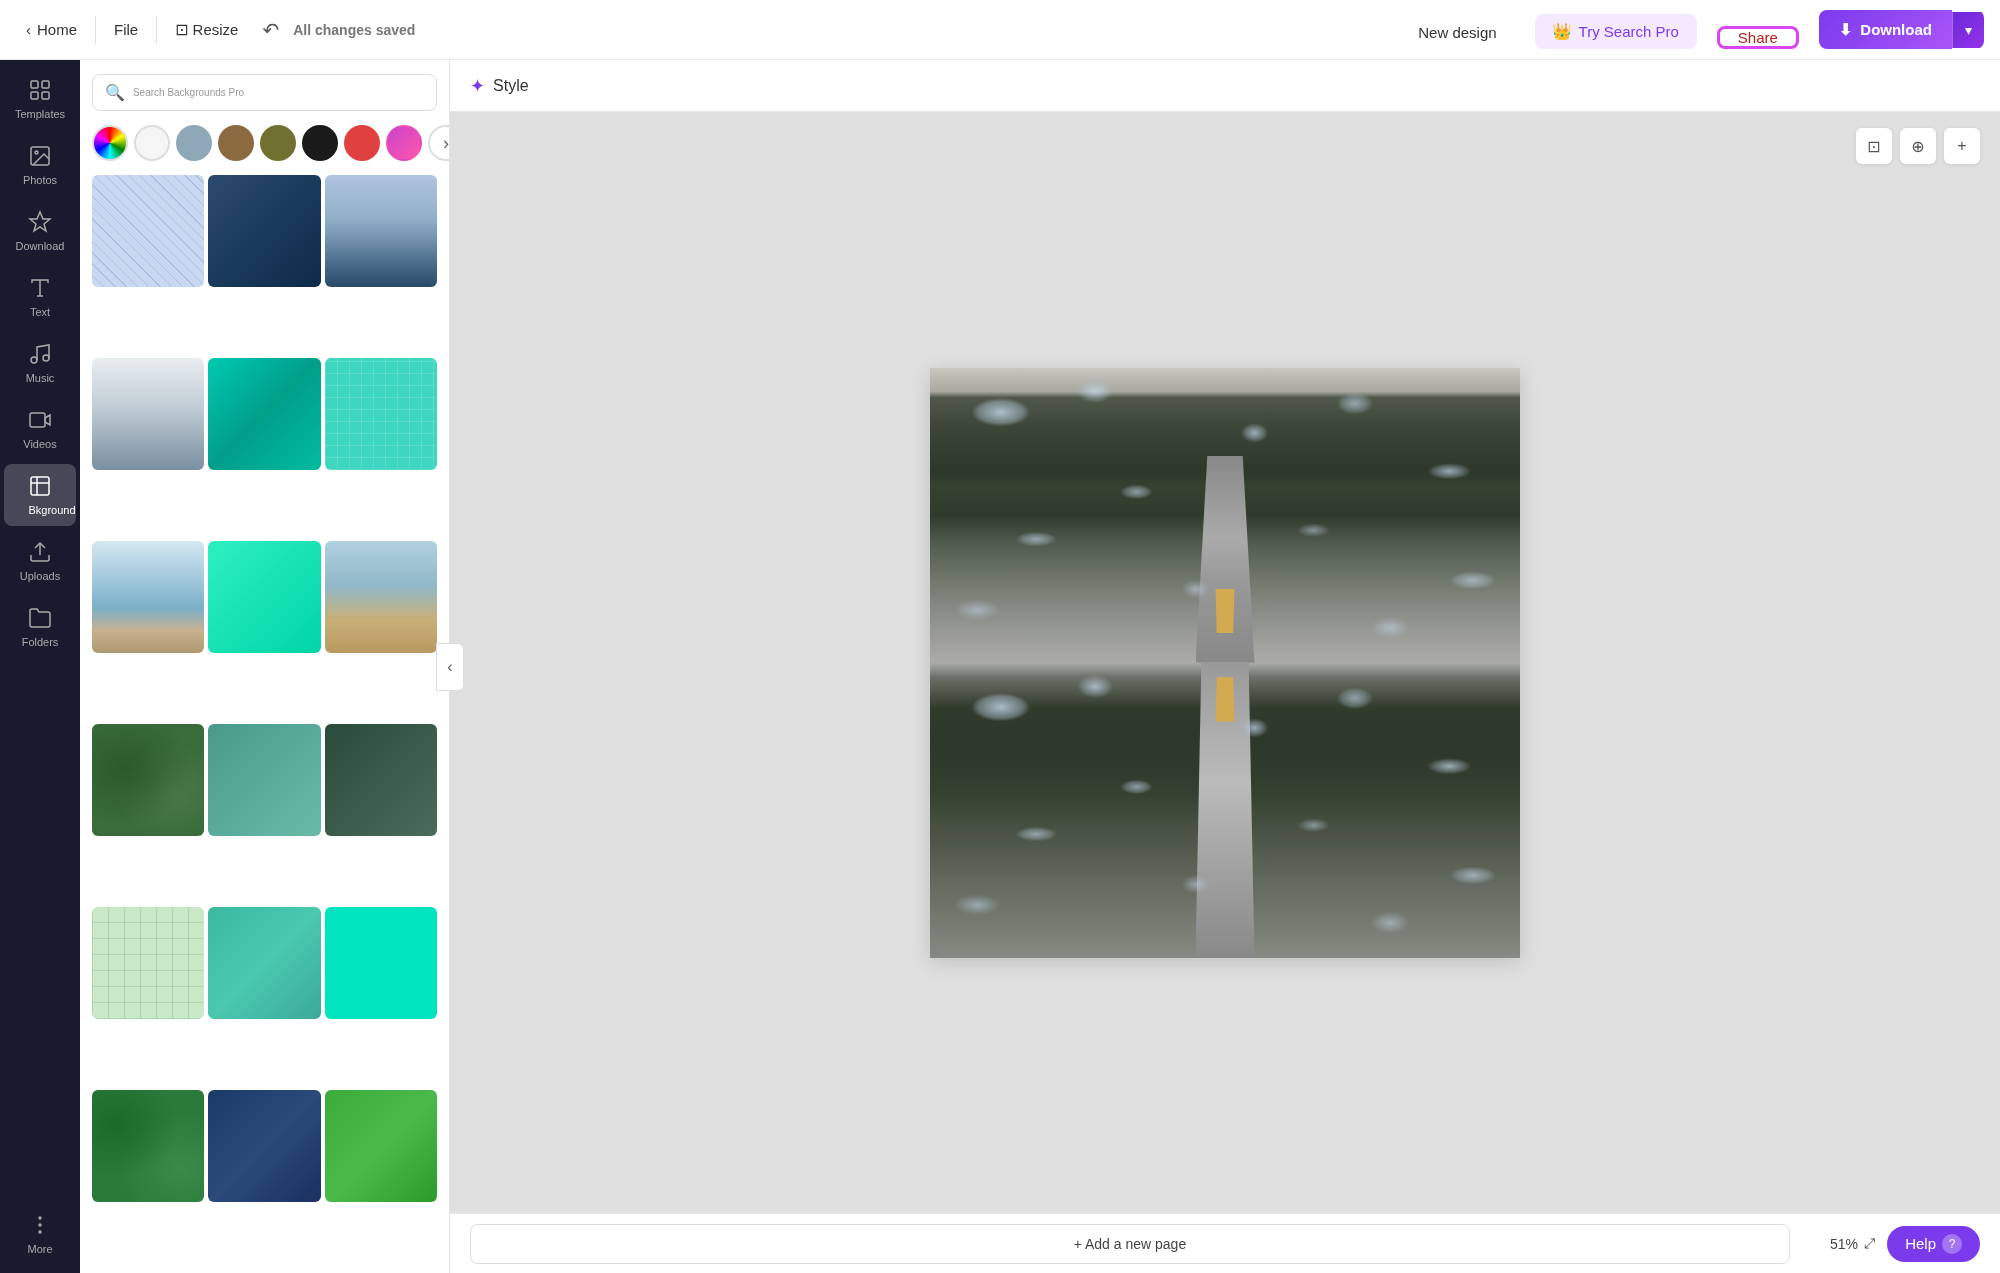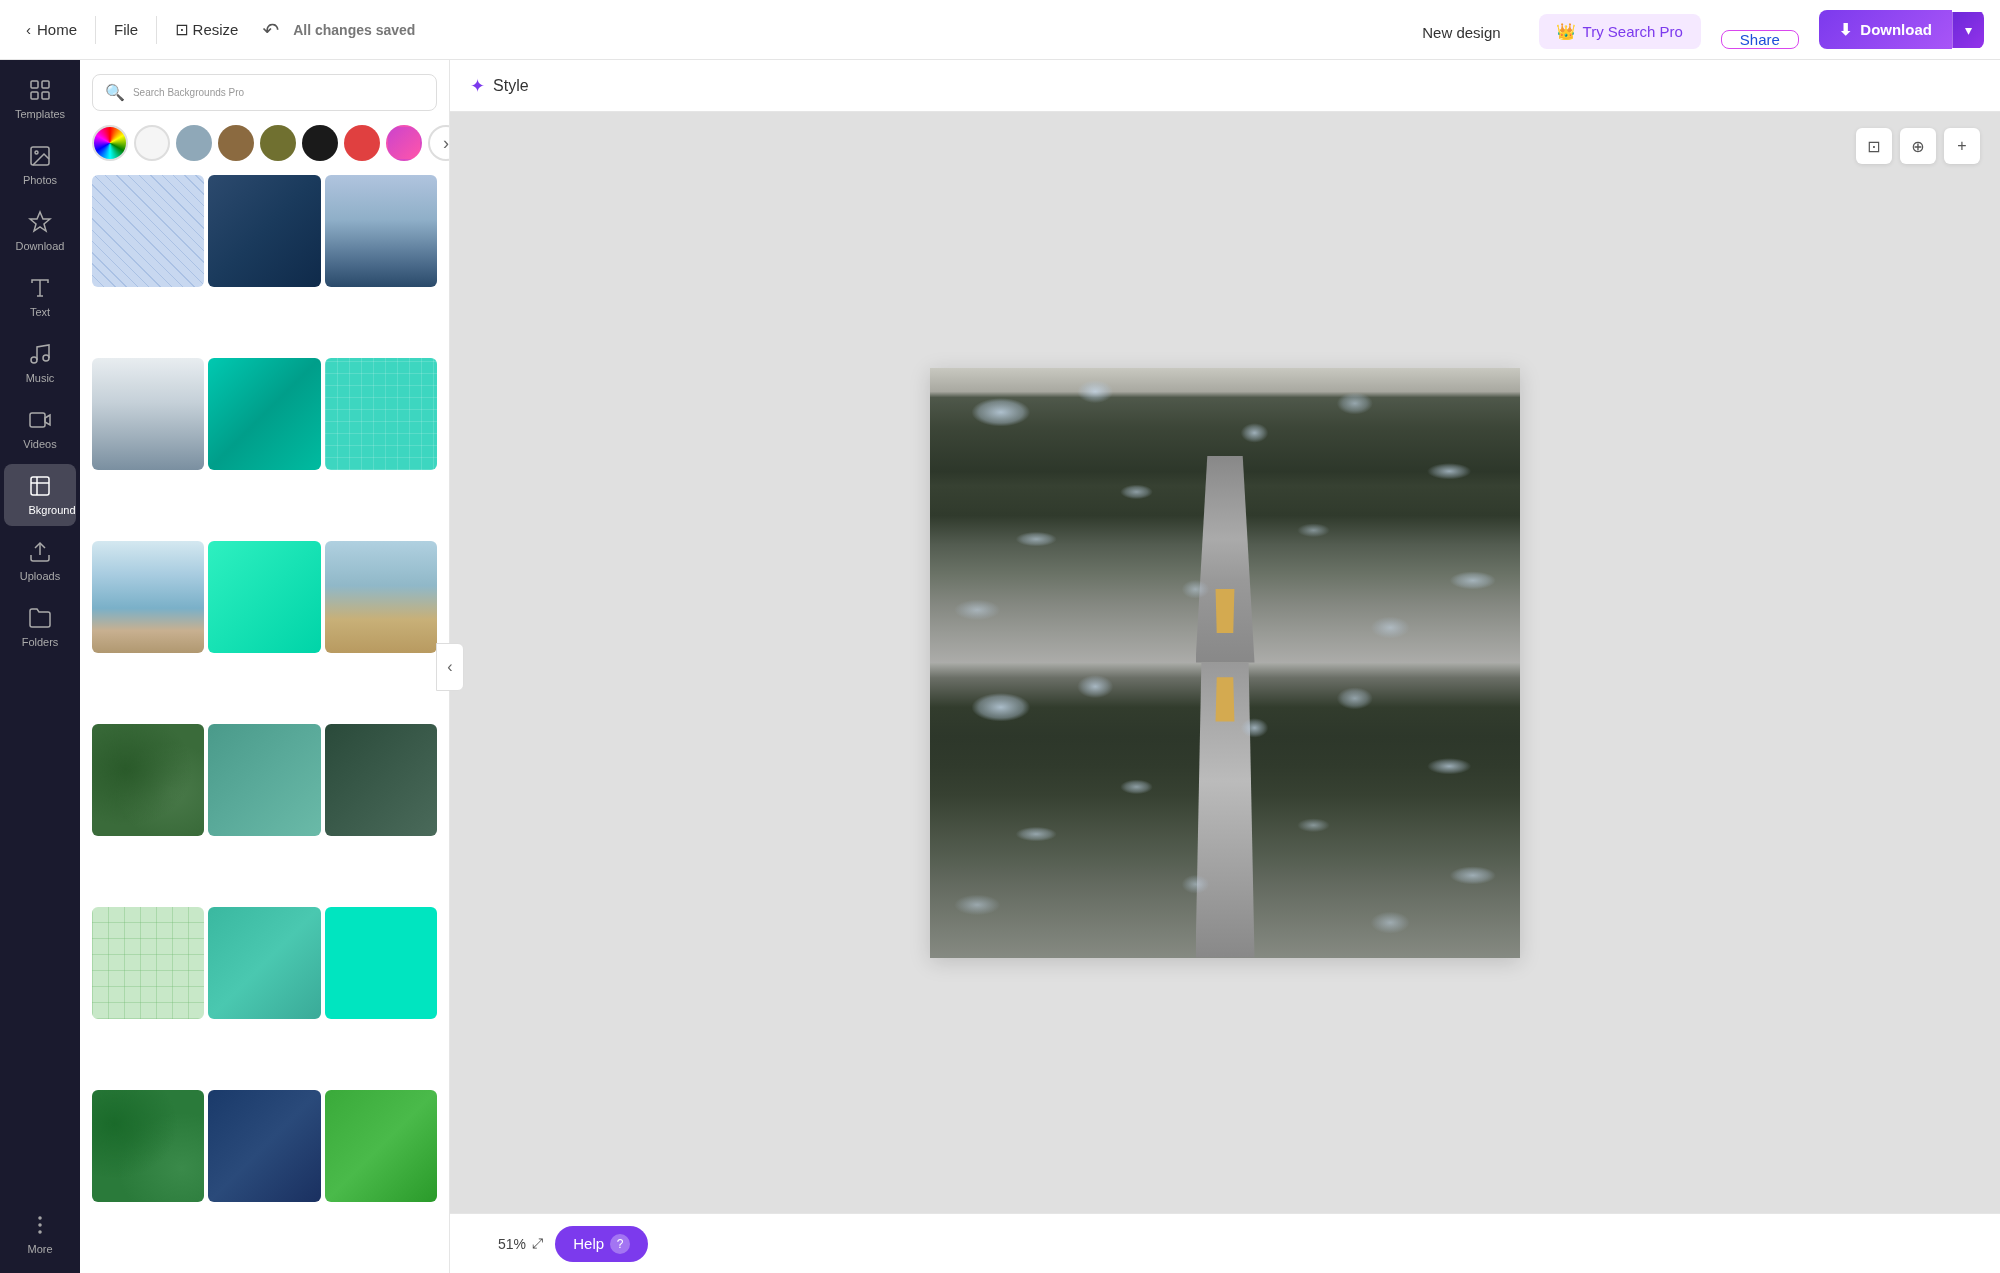--- a/index.html
+++ b/index.html
@@ -19,21 +19,21 @@
     }
     .topbar-left { display: flex; align-items: center; gap: 4px; }
     .home-btn { display: flex; align-items: center; gap: 6px; padding: 6px 10px; border-radius: 6px; cursor: pointer; font-size: 15px; font-weight: 500; color: #333; border: none; background: none; }
     .topbar-divider { width: 1px; height: 28px; background: #e0e0e0; margin: 0 4px; }
     .file-btn, .resize-btn { display: flex; align-items: center; gap: 4px; padding: 6px 10px; border-radius: 6px; cursor: pointer; font-size: 15px; color: #333; border: none; background: none; }
     .undo-btn { padding: 6px 10px; border-radius: 6px; cursor: pointer; border: none; background: none; color: #555; font-size: 20px; }
     .saved-text { color: #777; font-size: 14px; margin-left: 0; font-weight: bold; }
     .topbar-right { margin-left: auto; display: flex; align-items: flex-end; gap: 20px; }
     .new-design-btn { padding: 8px 18px; border-radius: 8px; border: none; background: none; font-size: 15px; cursor: pointer; color: #333; }
     .try-canva-pro-btn { display: flex; align-items: center; gap: 6px; padding: 8px 18px; border-radius: 8px; border: none; background: #f5e9ff; color: #7c3aed; font-size: 15px; font-weight: 500; cursor: pointer; }
-    .share-btn { padding: 0 18px; border-radius: 8px; border: 1px solid #d946ef; background: white; font-size: 15px; cursor: pointer; color: #1d4ed8; }
+    .share-btn { padding: 0 18px; border-radius: 8px; border: 3px solid #d946ef; background: white; font-size: 15px; cursor: pointer; color: #b91c1c; }
     .download-btn { display: flex; align-items: center; gap: 0; border-radius: 8px; overflow: hidden; border: none; cursor: pointer; }
     .download-main { display: flex; align-items: center; gap: 8px; padding: 10px 20px; background: linear-gradient(135deg, #7c3aed, #a855f7); color: white; font-size: 15px; font-weight: 600; border: none; cursor: pointer; }
     .download-chevron { padding: 10px 12px; background: linear-gradient(135deg, #6d28d9, #9333ea); color: white; border: none; cursor: pointer; font-size: 14px; border-left: 1px solid rgba(255,255,255,0.3); }
 
     
     #main { display: flex; flex: 1; overflow: hidden; }
 
     
     #sidebar-icons {
       width: 80px;
@@ -648,20 +648,23 @@
 
         <div class="canvas-half">
           <div class="road-forest-bottom" style="width:100%; height:100%; position:relative;">
             <div class="rain-overlay"></div>
           </div>
         </div>
       </div>
     </div>
 
     <div id="bottom-bar">
+      <button class="add-page-btn">
+        <span>+ Add a new page</span>
+      </button>
       <div class="zoom-indicator">
         <span>51%</span>
         <span>⤢</span>
       </div>
       <button class="help-btn">
         <span>Help</span>
         <span style="width:20px;height:20px;background:rgba(255,255,255,0.3);border-radius:50%;display:inline-flex;align-items:center;justify-content:center;font-size:12px;">?</span>
       </button>
     </div>
   </div>

